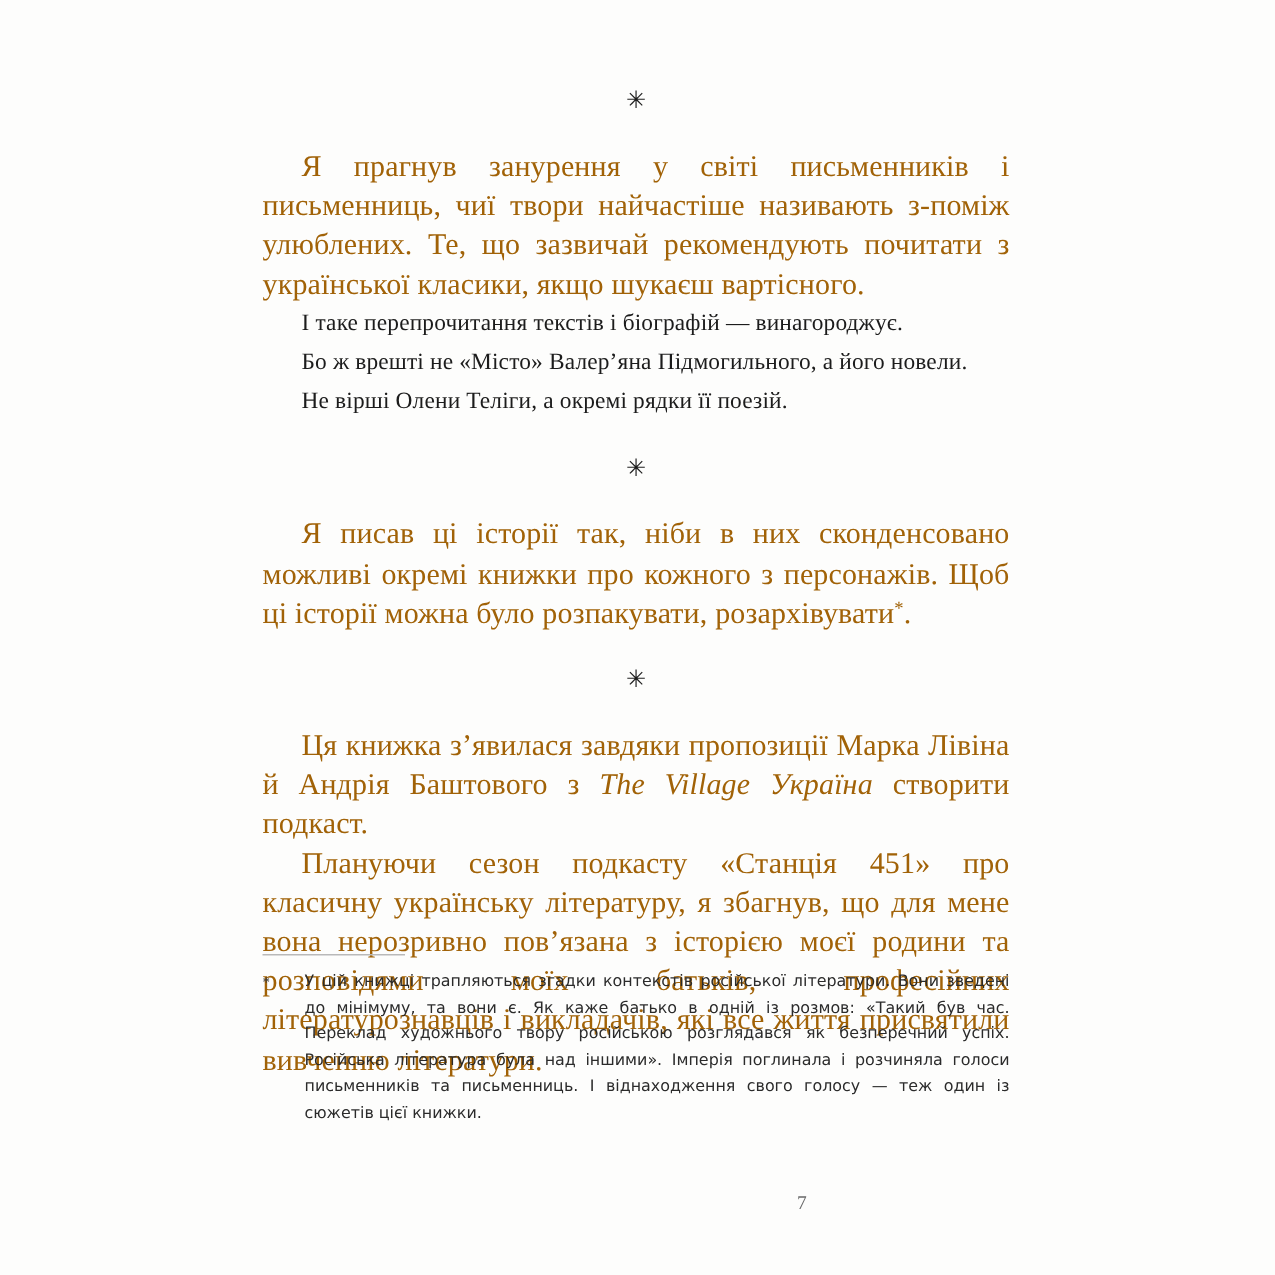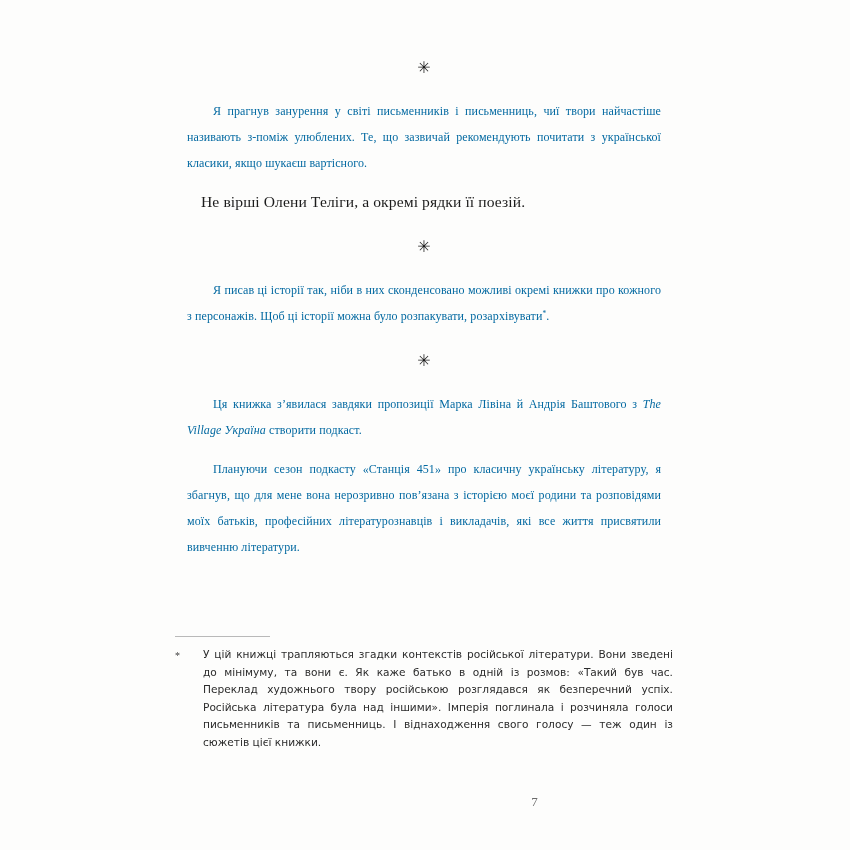--- a/index.html
+++ b/index.html
@@ -37,27 +37,27 @@
     font-size: 16px;
     line-height: 1;
     color: #1a1a1a;
     letter-spacing: 0;
   }
   .sep-1 { margin: 0 0 22px 0; }
   .sep-mid { margin: 24px 0 22px 0; }
 
   
   p.body {
-    margin: 12px;
-    font-size: 12px;
+    margin: 0;
+    font-size: 20px;
     line-height: 26.2px;
     text-align: justify;
     text-justify: inter-word;
     hyphens: manual;
-    color: #0369a1;
+    color: #a16207;
     letter-spacing: 0.1px;
   }
   p.body.indent { text-indent: 26px; }
 
   
   .oneline {
     margin: 0;
     font-size: 15.6px;
     line-height: 26.2px;
     text-indent: 26px;
@@ -135,20 +135,22 @@
 <div class="page">
 
   <div class="content">
 
     <div class="sep sep-1">✳</div>
 
     <p class="body indent">Я прагнув занурення у світі письменників і письменниць, чиї твори найчастіше називають з-поміж улюблених. Те, що зазвичай рекомендують почитати з української класики, якщо шукаєш вар­тісного.</p>
 
     <div class="blockgap"></div>
 
+    <div class="oneline">І таке перепрочитання текстів і біографій — винагороджує.</div>
+    <div class="oneline">Бо ж врешті не «Місто» Валер’яна Підмогильного, а його новели.</div>
     <div class="oneline">Не вірші Олени Теліги, а окремі рядки її поезій.</div>
 
     <div class="sep sep-mid">✳</div>
 
     <p class="body indent"><span>Я писав ці історії так, ніби в них сконденсовано можливі окремі книжки про кожного з персонажів. Щоб ці історії можна було роз­пакувати, розархівувати</span><sup class="fnmark">*</sup><span>.</span></p>
 
     <div class="sep sep-mid">✳</div>
 
     <p class="body indent"><span>Ця книжка з’явилася завдяки пропозиції Марка Лівіна й Андрія Баштового з </span><em class="ital">The Village Україна</em><span> створити подкаст.</span></p>
 

